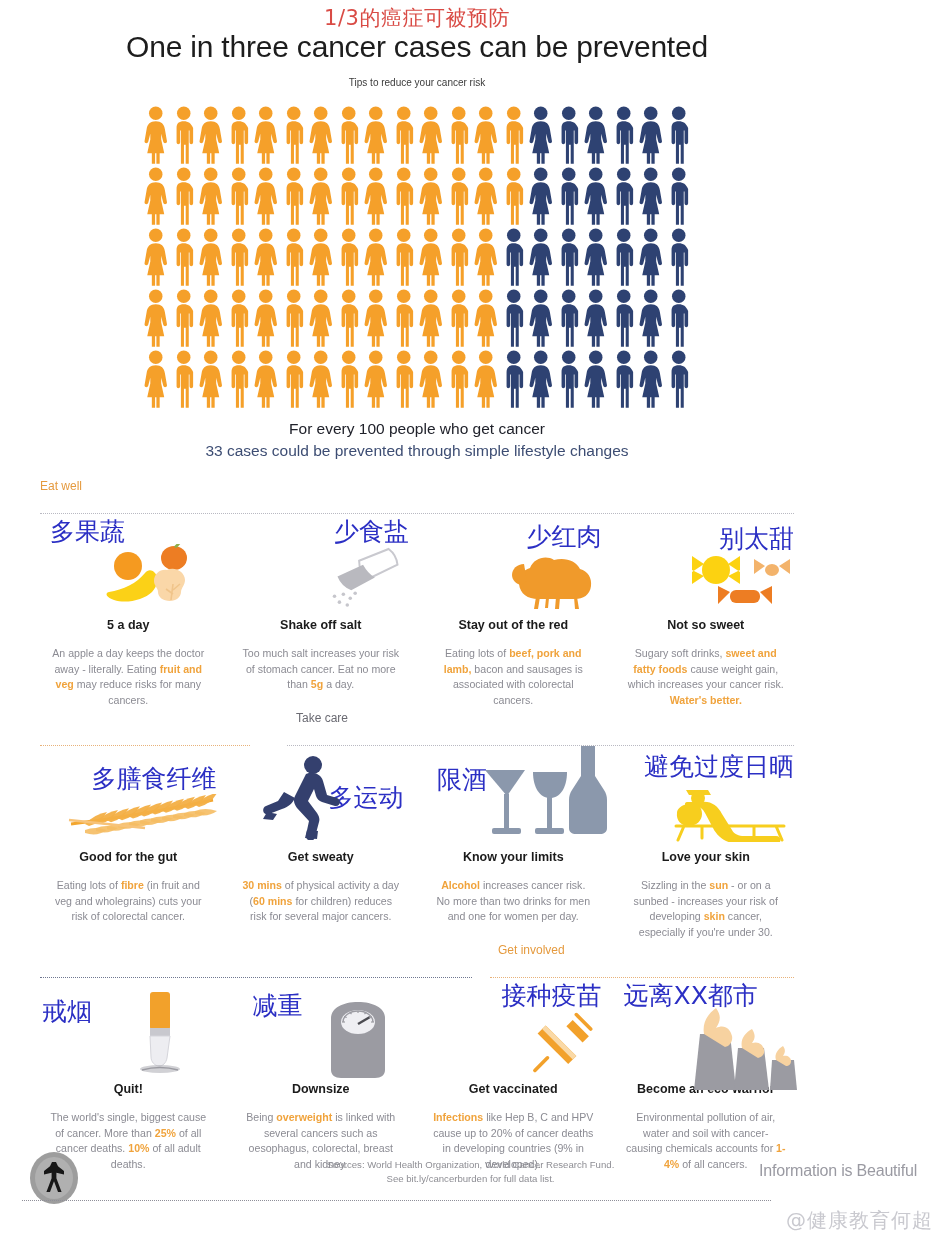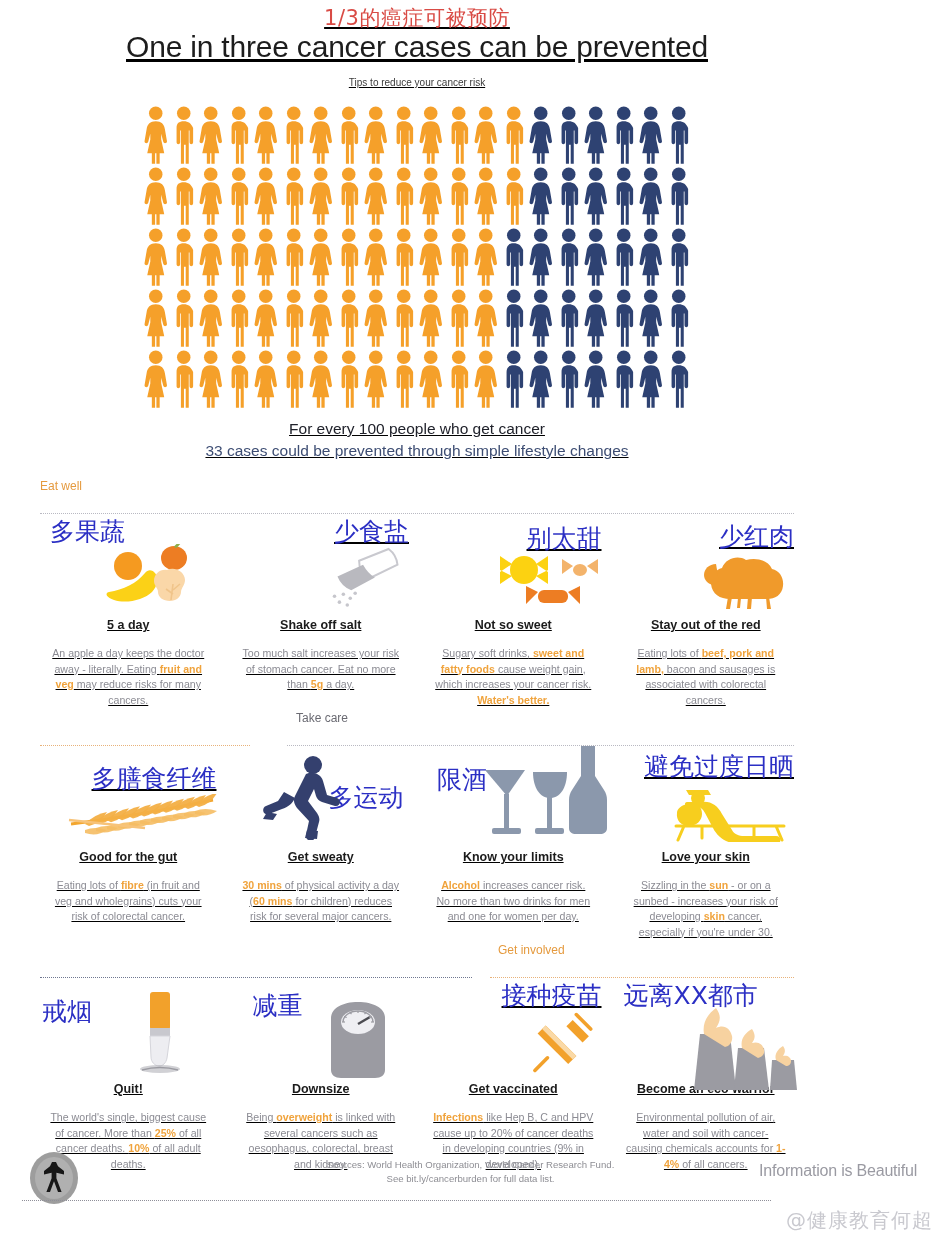--- a/index.html
+++ b/index.html
@@ -2,21 +2,21 @@
 <html><head>
 <meta charset="utf-8">
 <style>
   * { box-sizing: border-box; margin: 0; padding: 0; }
   html, body {
     width: 941px; height: 1240px;
     background: #ffffff;
     font-family: "Liberation Sans", "DejaVu Sans", sans-serif;
     overflow: hidden;
   }
-  #page { position: relative; width: 834px; height: 1240px; background: #fff; text-decoration: underline; }
+  #page { position: relative; width: 834px; height: 1240px; background: #fff; }
 
   
   .title-zone { padding-top: 6px; text-align: center; }
   .title-cn {
     color: #d94b45; font-size: 21px; line-height: 24px;
     font-family: "DejaVu Sans", sans-serif; font-weight: 400; letter-spacing: .5px;
   }
   .title-en {
     color: #1d1d1d; font-size: 30px; line-height: 36px; font-weight: 400;
     letter-spacing: -0.2px; margin-top: -1px;
@@ -770,45 +770,45 @@
             <circle cx="24" cy="59" r="1.8" fill="#C6C6CC"></circle>
             <circle cx="32" cy="47" r="1.8" fill="#C6C6CC"></circle>
             <circle cx="11" cy="50" r="1.8" fill="#C6C6CC"></circle>
           </svg>
         </div>
         <div class="tip-title">Shake off salt</div>
         <div class="tip-body"><span>Too much salt increases your risk of stomach cancer. Eat no more than </span><span class="hl">5g</span><span> a day.</span></div>
       </div>
       <div class="tip">
         <div class="tip-head head-stack">
+          <div class="tip-cn">少红肉</div>
+          <svg width="100" height="58" viewBox="0 0 100 58" class="tip-art" style="margin-top: 2px;">
+            <path d="M28 16c4-10 16-13 24-8 10-3 22 0 26 9 8 2 12 9 11 17-1 9-8 13-16 13H36c-10 0-18-5-19-15-1-8 4-14 11-16z" fill="#F09A2B"></path>
+            <path d="M22 12c-7 0-12 5-12 11 0 5 4 9 9 10l6-4z" fill="#F09A2B"></path>
+            <path d="M34 45l-2 12h4l2-12zM54 45l-1 12h4l1-12zM72 45l1 12h4l-2-12zM44 46l-1 10h3l1-10z" fill="#F09A2B"></path>
+          </svg>
+        </div>
+        <div class="tip-title">Stay out of the red</div>
+        <div class="tip-body"><span>Eating lots of </span><span class="hl">beef, pork and lamb,</span><span> bacon and sausages is associated with colorectal cancers.</span></div>
+      </div>
+      <div class="tip">
+        <div class="tip-head head-stack">
           <div class="tip-cn">别太甜</div>
           <svg width="110" height="56" viewBox="0 0 110 56" class="tip-art" style="margin-top: 2px;">
             <circle cx="32" cy="16" r="14" fill="#FCD211"></circle>
             <path d="M20 10 L8 2 v16z M20 22 L8 30 V16z" fill="#FCD211"></path>
             <path d="M44 10 L56 2 v16z M44 22 L56 30 V16z" fill="#FCD211"></path>
             <ellipse cx="88" cy="16" rx="7" ry="6" fill="#F3B36B"></ellipse>
             <path d="M81 12 L70 5 v15z M95 12 L106 5 v15z" fill="#F3B36B"></path>
             <rect x="46" y="36" width="30" height="13" rx="6" fill="#ED7D23"></rect>
             <path d="M46 38 L34 32 v18z M76 38 L88 32 v18z" fill="#ED7D23"></path>
           </svg>
         </div>
         <div class="tip-title">Not so sweet</div>
         <div class="tip-body"><span>Sugary soft drinks, </span><span class="hl">sweet and fatty foods</span><span> cause weight gain, which increases your cancer risk. </span><span class="hl">Water's better.</span></div>
-      </div>
-      <div class="tip">
-        <div class="tip-head head-stack">
-          <div class="tip-cn">少红肉</div>
-          <svg width="100" height="58" viewBox="0 0 100 58" class="tip-art" style="margin-top: 2px;">
-            <path d="M28 16c4-10 16-13 24-8 10-3 22 0 26 9 8 2 12 9 11 17-1 9-8 13-16 13H36c-10 0-18-5-19-15-1-8 4-14 11-16z" fill="#F09A2B"></path>
-            <path d="M22 12c-7 0-12 5-12 11 0 5 4 9 9 10l6-4z" fill="#F09A2B"></path>
-            <path d="M34 45l-2 12h4l2-12zM54 45l-1 12h4l1-12zM72 45l1 12h4l-2-12zM44 46l-1 10h3l1-10z" fill="#F09A2B"></path>
-          </svg>
-        </div>
-        <div class="tip-title">Stay out of the red</div>
-        <div class="tip-body"><span>Eating lots of </span><span class="hl">beef, pork and lamb,</span><span> bacon and sausages is associated with colorectal cancers.</span></div>
       </div>
     </div>
 
   <div class="divider-row" style="margin-top:16px">
     <span class="dline orange" style="left:0; width:210px; bottom:0"></span>
     <span class="sec-label grey" style="left:250px; padding:0 6px">Take care</span>
     <span class="dline" style="left:247px; right:0; bottom:0"></span>
   </div>
   <div class="tips-row" id="tips-row-1">
       <div class="tip">

